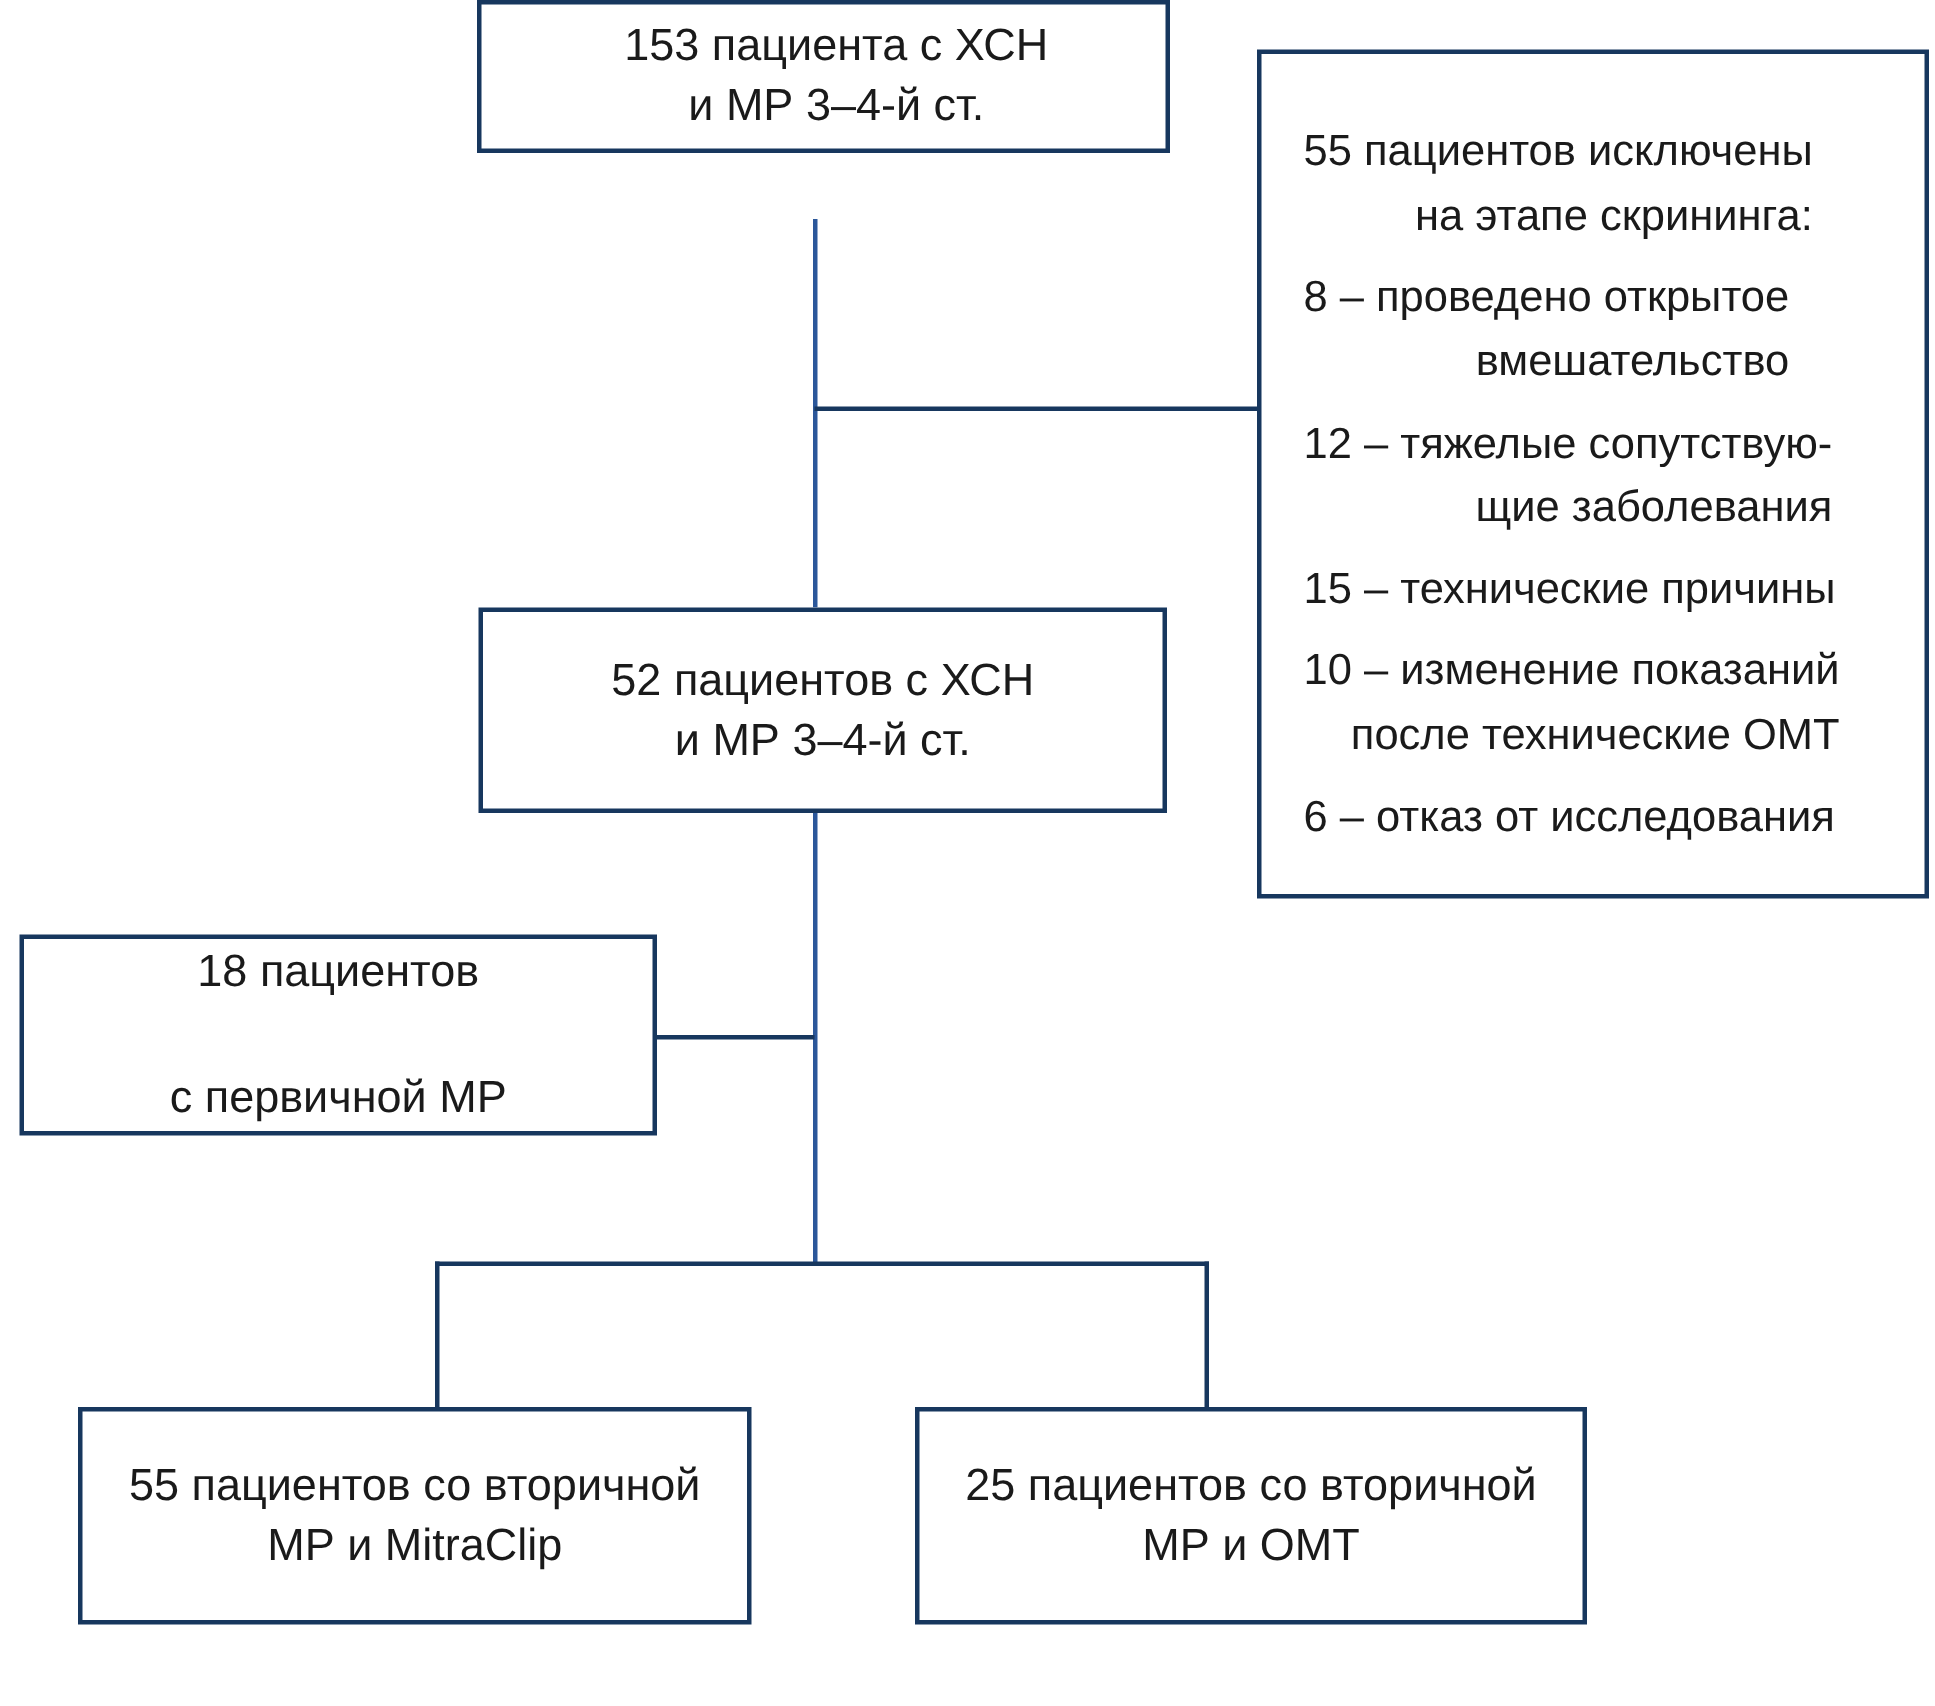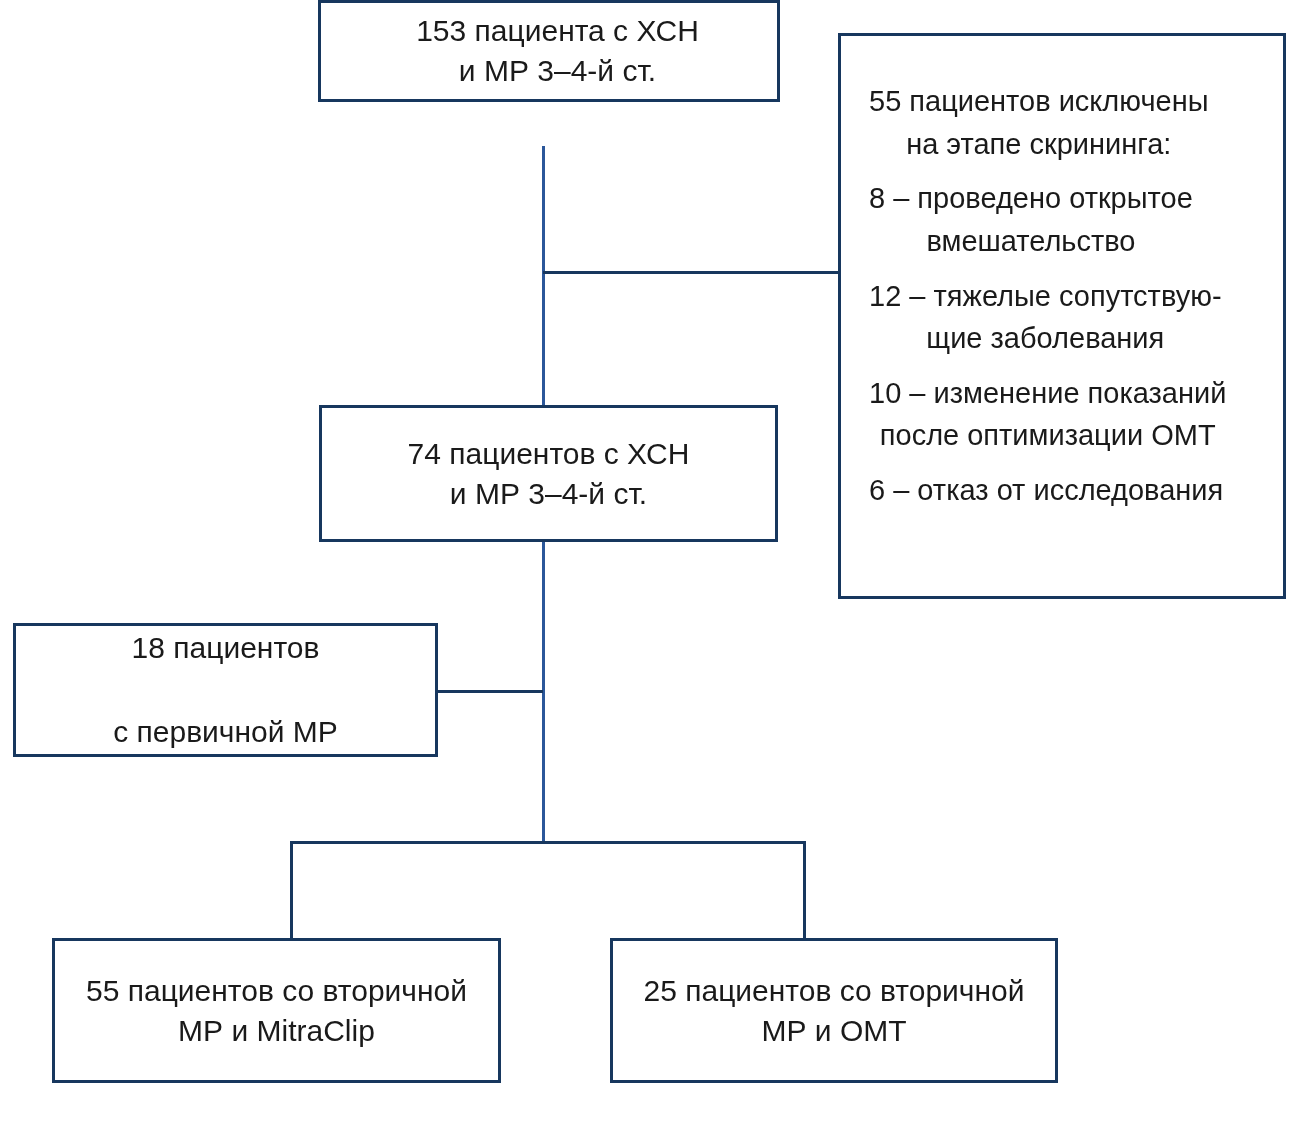--- a/index.html
+++ b/index.html
@@ -37,21 +37,21 @@
   .node-enrolled          {left:318px; top:0;  width:462px; height:102px;padding-left:17px;}
   .node-screened          {left:319px; top:405px; width:459px; height:137px;}
   .node-primary           {left:13px;  top:623px; width:425px; height:134px;gap:44px;}
   .node-secondary-clip    {left:52px;  top:938px; width:449px; height:145px;}
   .node-secondary-omt     {left:586px; top:938px; width:448px; height:145px;margin-left:24px;}
 
   .node-excluded{
     left:838px; top:33px; width:448px; height:566px;
     align-items:flex-start;
     justify-content:flex-start;
-    text-align:center;
+    text-align:right;
     padding:44px 20px 0 28px;
     font-size:29px;
     line-height:1.47;
   }
   .node-excluded .para{margin:0 0 12px 0;}
   .node-excluded .para:last-child{margin-bottom:0;}
 
   
   .edge{position:absolute;background:var(--connector);}
   .edge.dark{background:var(--border);}
@@ -89,30 +89,33 @@
     </div>
     <div class="para">
       <div class="line">8 – проведено открытое</div>
       <div class="line">вмешательство</div>
     </div>
     <div class="para">
       <div class="line">12 – тяжелые сопутствую-</div>
       <div class="line">щие заболевания</div>
     </div>
     <div class="para">
+      <div class="line">15 – технические причины</div>
+    </div>
+    <div class="para">
       <div class="line">10 – изменение показаний</div>
-      <div class="line">после оптимизации ОМТ</div>
+      <div class="line">после технические ОМТ</div>
     </div>
     <div class="para">
       <div class="line">6 – отказ от исследования</div>
     </div>
   </div>
 
   <div class="node node-screened">
-    <div class="line">74 пациентов с ХСН</div>
+    <div class="line">52 пациентов с ХСН</div>
     <div class="line">и МР 3–4-й ст.</div>
   </div>
 
   <div class="node node-primary">
     <div class="line">18 пациентов</div>
     <div class="line">с первичной МР</div>
   </div>
 
   <div class="node node-secondary-clip">
     <div class="line">55 пациентов со вторичной</div>

